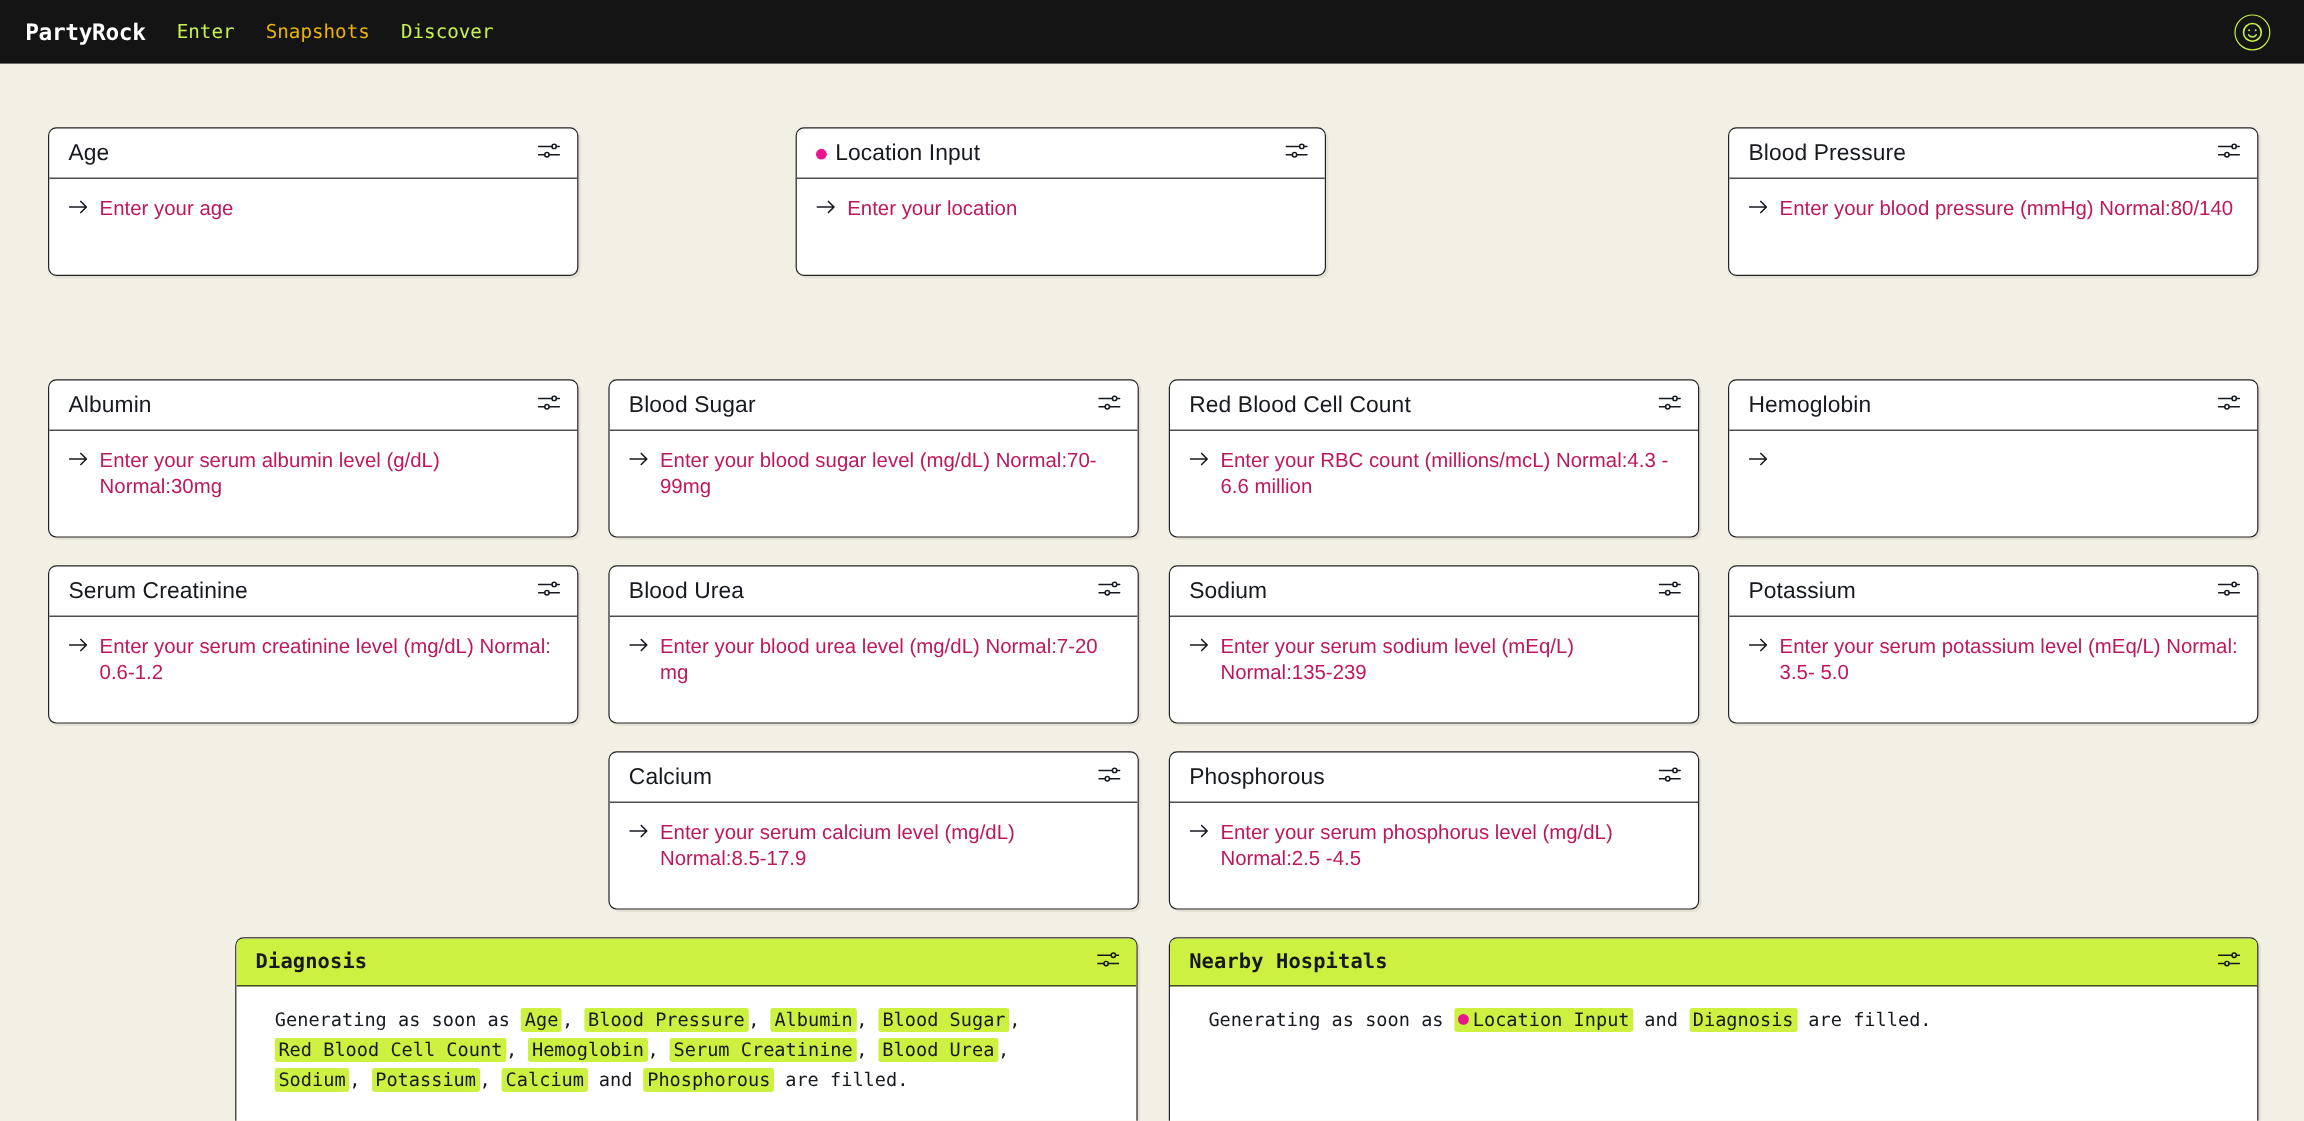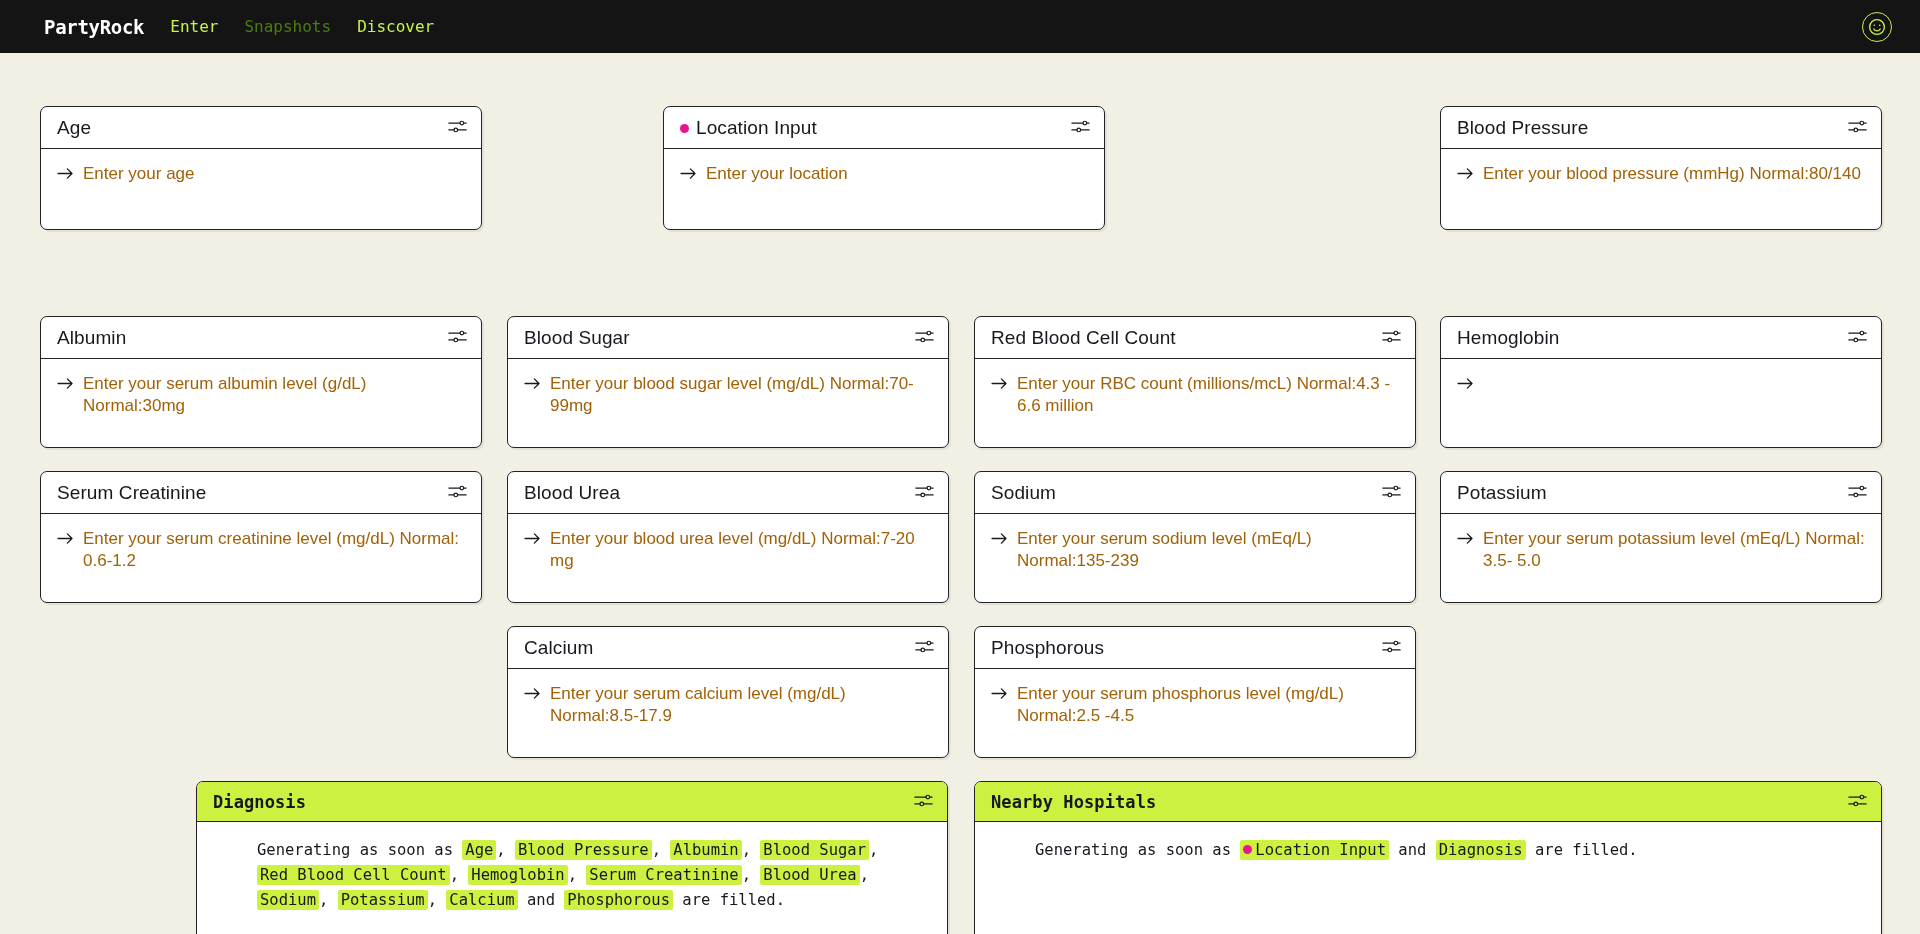--- a/index.html
+++ b/index.html
@@ -10,39 +10,39 @@
     font-family: "Liberation Sans", sans-serif;
     overflow: hidden;
   }
 
   
   .navbar {
     height: 53px;
     background: #141414;
     display: flex;
     align-items: center;
-    padding: 0 44px;
+    padding: 0 21px;
     gap: 26px;
     position: relative;
     text-align: right;
   }
   .brand {
     color: #ffffff;
     font-family: "DejaVu Sans Mono", monospace;
     font-weight: bold;
     font-size: 19px;
     letter-spacing: -0.3px;
   }
   .nav-link {
     color: #c6f24e;
     font-family: "DejaVu Sans Mono", monospace;
     font-size: 16px;
     cursor: pointer;
   }
-  .nav-link.white { color: #4d7c0f; }
+  .nav-link.white { color: #eab308; }
   .avatar-btn {
     position: absolute;
     right: 28px;
     top: 50%;
     transform: translateY(-50%);
     width: 30px; height: 30px;
     border-radius: 50%;
     border: 1.6px solid #c6f24e;
     display: flex; align-items: center; justify-content: center;
     cursor: pointer;
@@ -98,39 +98,38 @@
     align-items: flex-start;
     flex: 1 1 auto;
   }
   .arrow {
     flex: none;
     margin-top: 3px;
   }
   .placeholder {
     font-size: 17px;
     line-height: 1.28;
-    color: #a16207;
+    color: #be185d;
   }
 
   
   .card.lime > .card-head {
     background: #cdf141;
   }
   .card.lime .card-title {
     font-family: "DejaVu Sans Mono", monospace;
     font-size: 17px;
     font-weight: bold;
   }
   .gen-body {
     padding: 16px 32px;
     font-family: "DejaVu Sans Mono", monospace;
     font-size: 15.5px;
     line-height: 1.62;
     color: #16191f;
-    margin-left: 28px;
   }
   .chip {
     background: #cdf141;
     padding: 1px 3px;
     border-radius: 2px;
     white-space: nowrap;
   }
   .chip .dot-pink { margin-right: 3px; vertical-align: 1px; }
 </style>
 </head>

